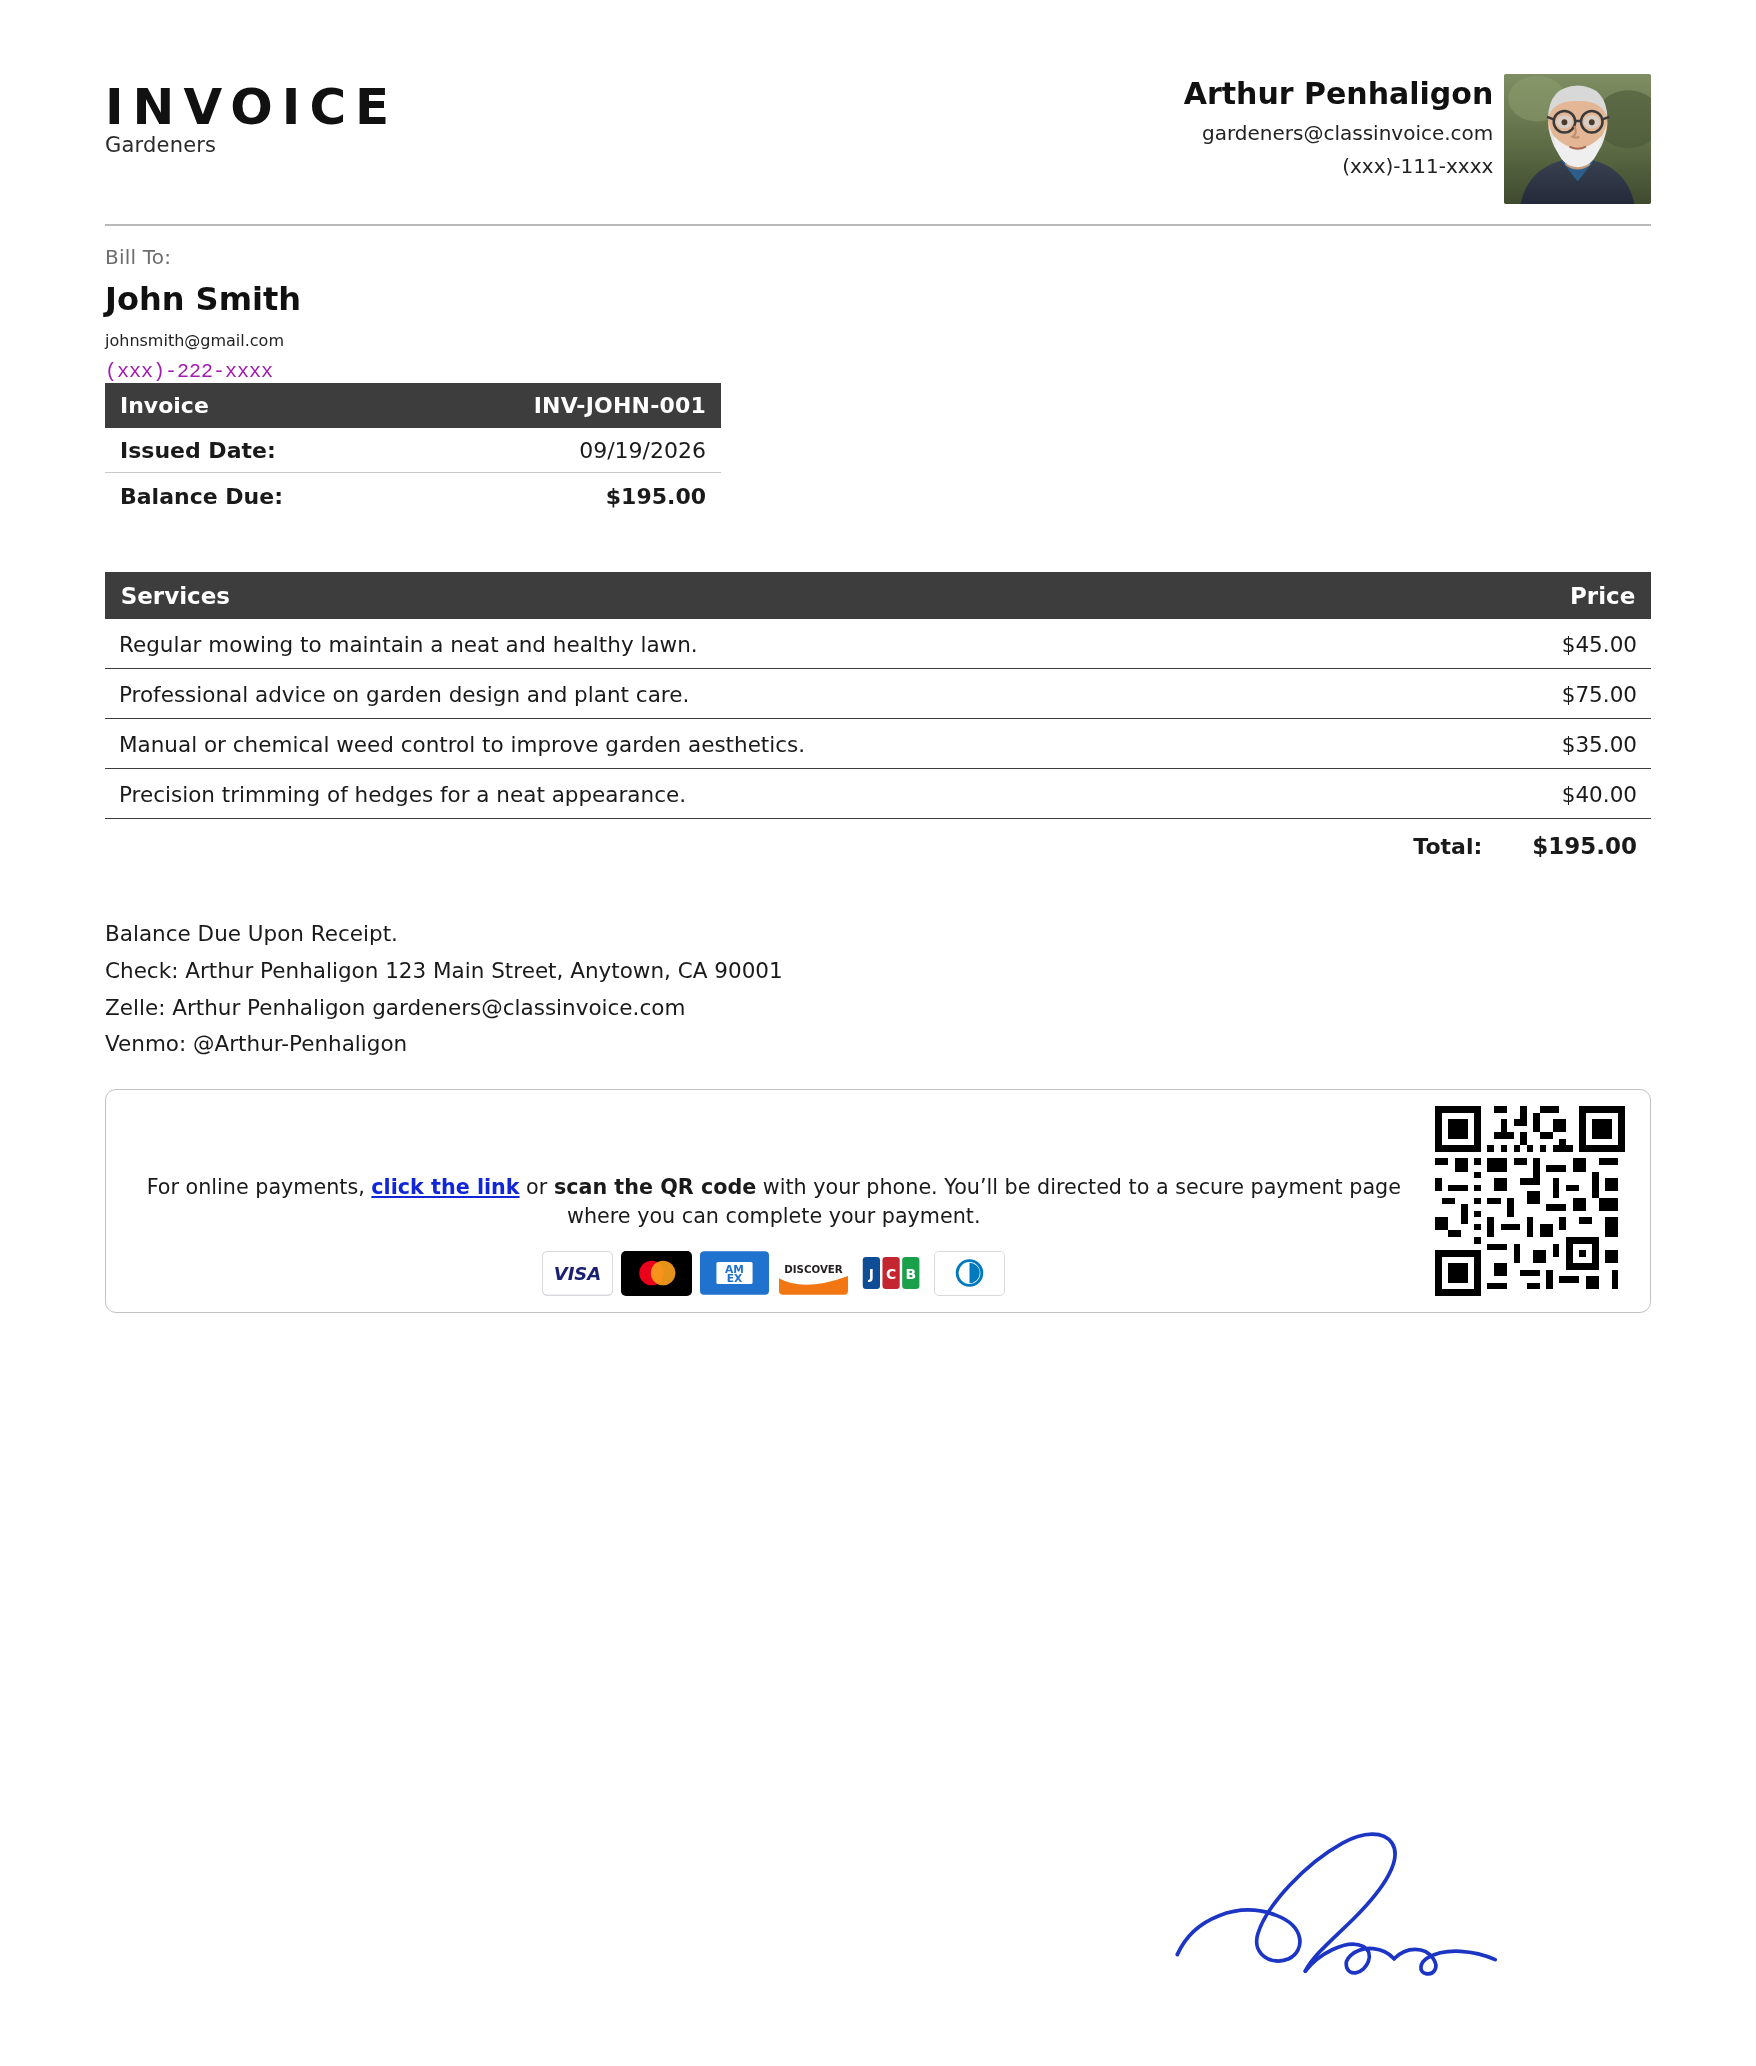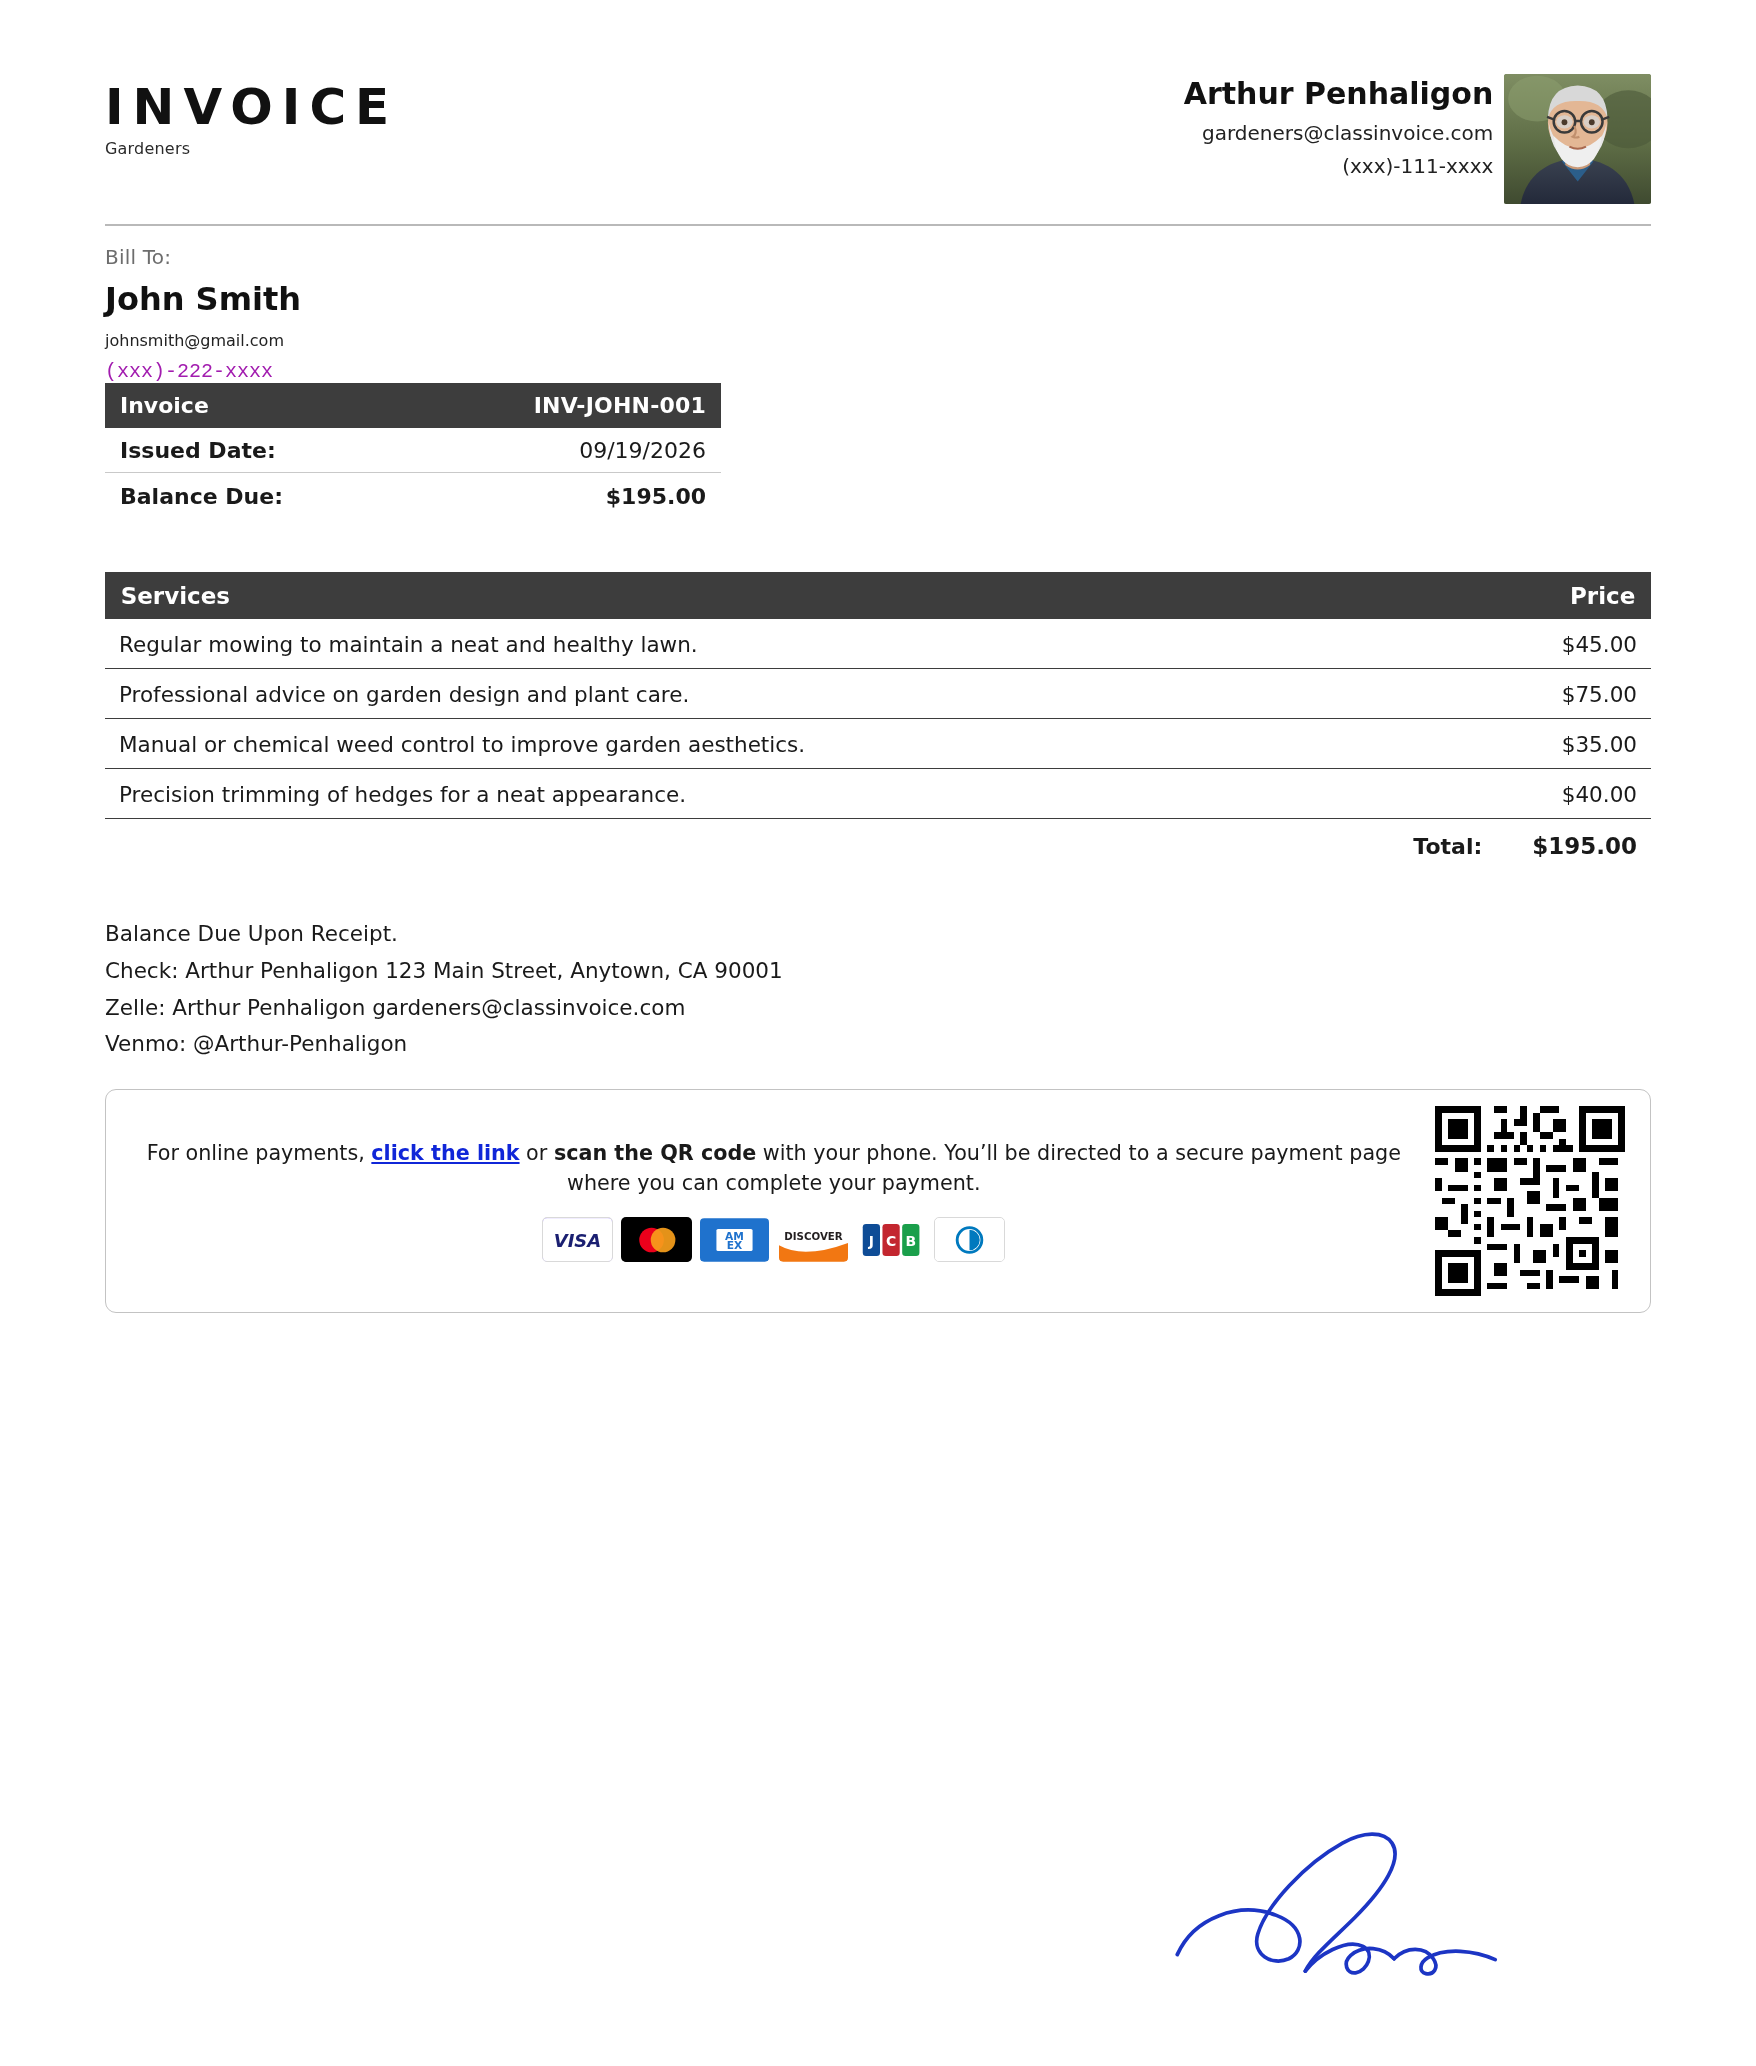--- a/index.html
+++ b/index.html
@@ -31,22 +31,22 @@
   .brand-block { padding-top: 8.3px; }
   .invoice-title {
     font-family: "DejaVu Sans", sans-serif;
     font-size: 50px;
     font-weight: 700;
     letter-spacing: 9px;
     line-height: 1.0;
     color: #111;
   }
   .brand-sub {
-    margin-top: 7px;
-    font-size: 16px;
+    margin-top: 1px;
+    font-size: 21px;
     color: #2b2b2b;
     letter-spacing: 0.2px;
   }
   .supplier-block {
     display: flex;
     align-items: flex-start;
     gap: 10.7px;
   }
   .supplier-text {
     text-align: right;
@@ -182,21 +182,21 @@
     color: #1a1a1a;
     margin-top: 11.6px;
   }
 
   
   .paybox {
     margin-top: 33px;
     border: 1.2px solid #c3c3c3;
     border-radius: 11px;
     display: flex;
-    align-items: center;
+    align-items: flex-end;
     justify-content: space-between;
     padding: 15.7px 19px 15.7px 25px;
   }
   .pay-left {
     flex: 1;
     text-align: center;
     padding-right: 12.4px;
   }
   .pay-text {
     font-size: 20.7px;

